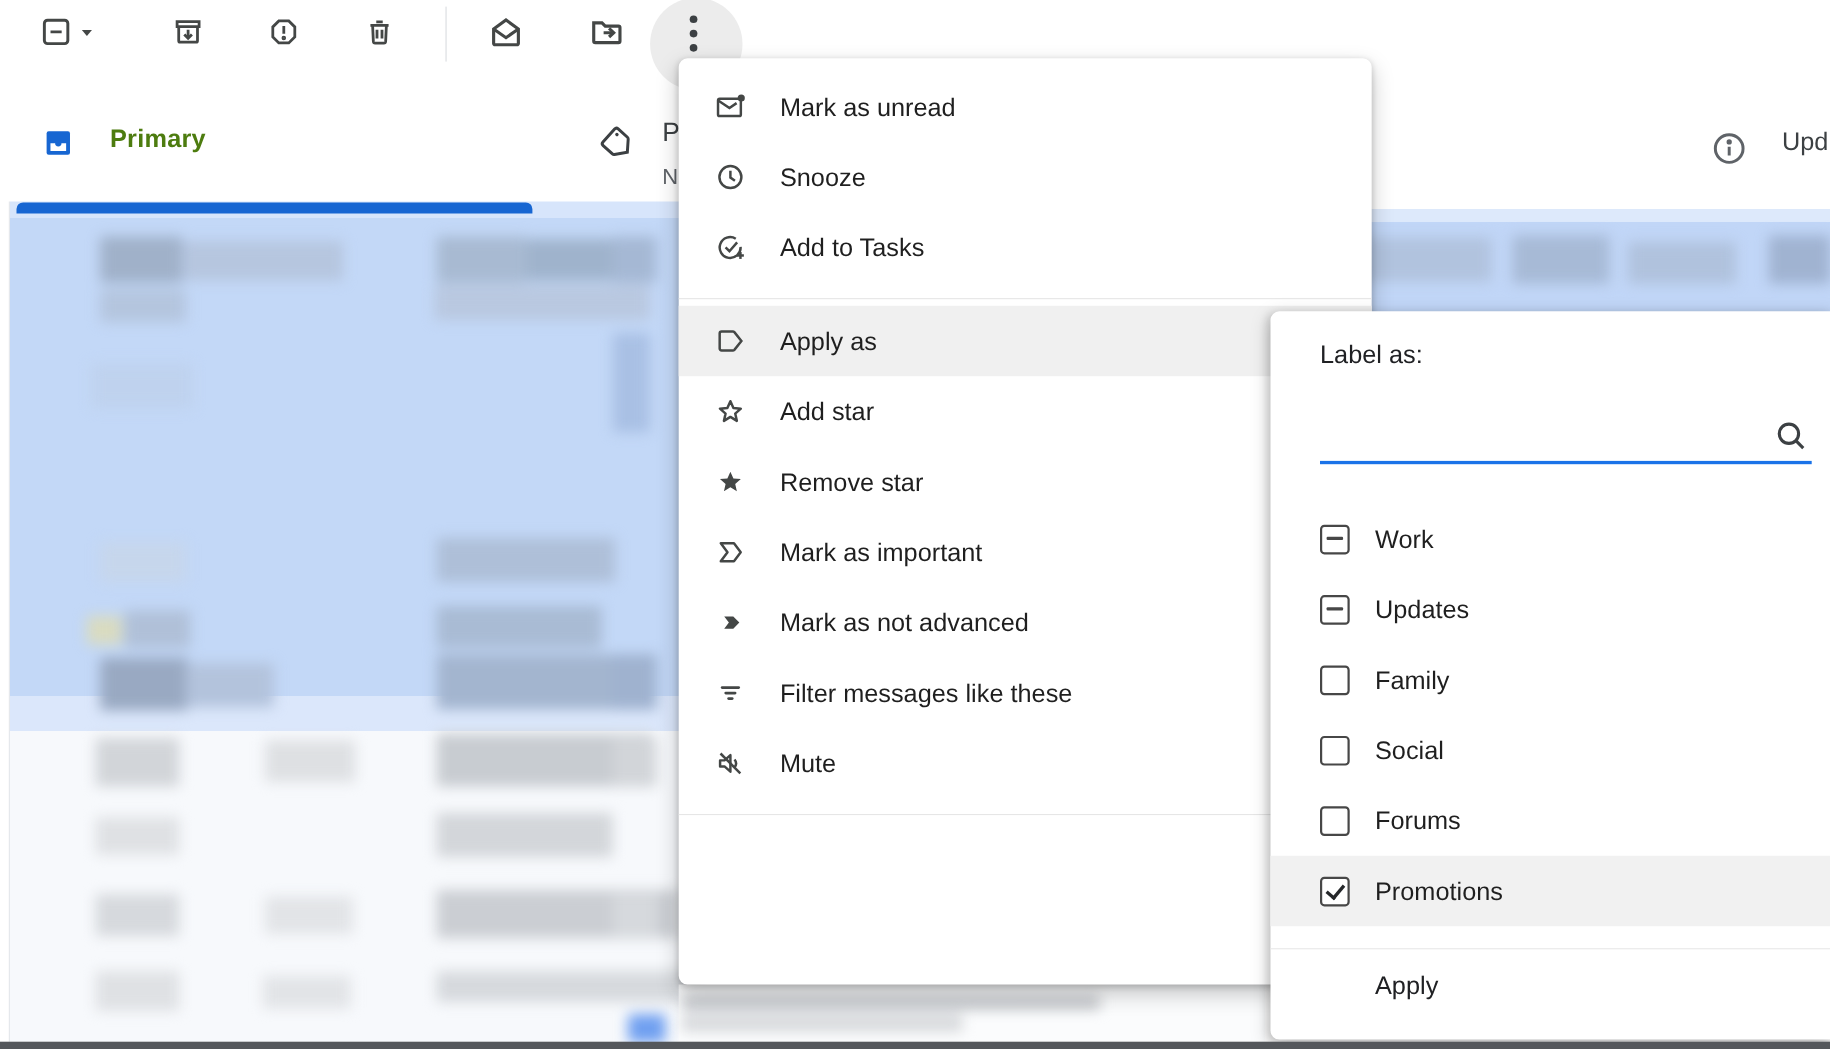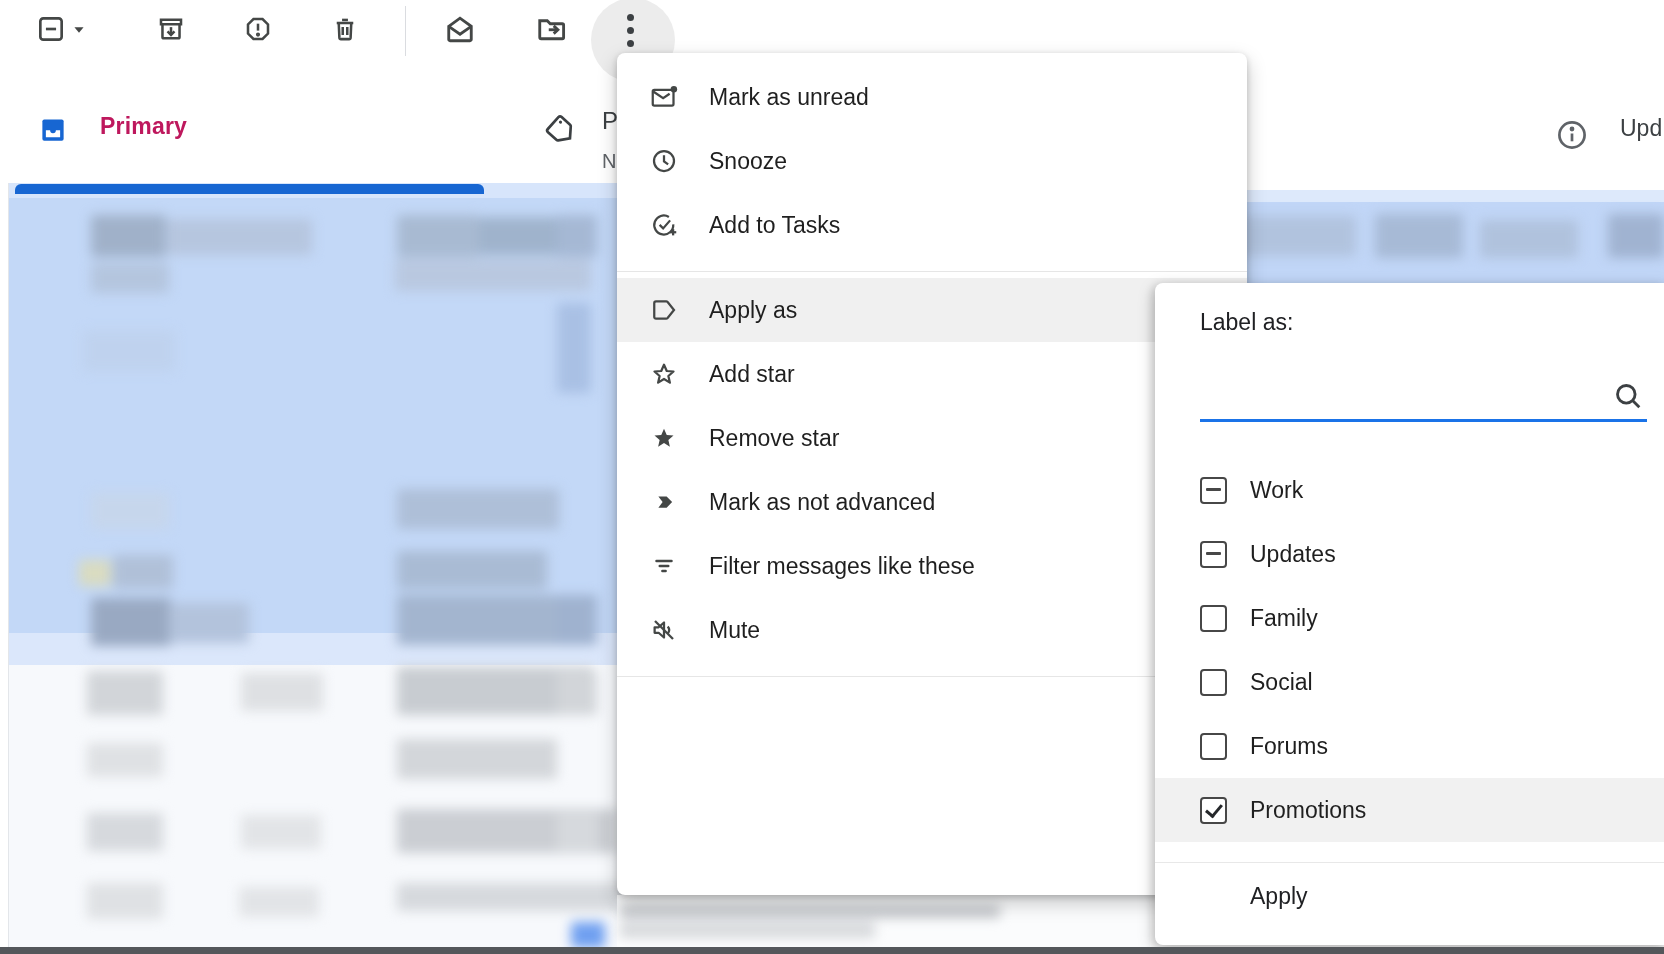--- a/index.html
+++ b/index.html
@@ -10,21 +10,21 @@
   .toolbar{position:absolute;left:0;top:0;width:1664px;height:95px;background:#fff;z-index:3;}
   .tbtn{position:absolute;top:13px;width:36px;height:36px;display:flex;align-items:center;justify-content:center;cursor:pointer;}
   .tb-divider{position:absolute;left:405px;top:6px;width:1px;height:50px;background:#dadce0;}
   .dots-circle{position:absolute;left:591px;top:-2px;width:84px;height:84px;border-radius:50%;background:#ececec;z-index:4;}
   .dots{position:absolute;left:627px;top:14px;display:flex;flex-direction:column;gap:6px;z-index:4;cursor:pointer;}
   .dots i{width:7px;height:7px;border-radius:50%;background:#3c4043;}
 
   
   .tabs{position:absolute;left:0;top:95px;width:1664px;height:88px;background:#fff;z-index:3;}
   .primary-icon{position:absolute;left:38px;top:20px;}
-  .primary-label{position:absolute;left:100px;top:18px;font-size:23px;font-weight:700;color:#be185d;letter-spacing:.2px;cursor:pointer;}
+  .primary-label{position:absolute;left:100px;top:18px;font-size:23px;font-weight:700;color:#4d7c0f;letter-spacing:.2px;cursor:pointer;}
   .tab-underline{position:absolute;left:15px;top:89px;width:469px;height:10px;background:#1766d2;border-radius:6px 6px 0 0;}
   .tag-icon{position:absolute;left:543px;top:18px;transform:rotate(42deg);}
   .partial-p{position:absolute;left:602px;top:12px;font-size:24px;color:#3c4043;}
   .partial-n{position:absolute;left:602px;top:55px;font-size:20px;color:#5f6368;}
   .social-partial{position:absolute;left:1153px;top:20px;font-size:23px;color:#3c4043;margin-left:32px;}
   .info-btn{position:absolute;left:1554px;top:22px;cursor:pointer;}
   .updates-partial{position:absolute;left:1620px;top:20px;font-size:23px;color:#3c4043;white-space:nowrap;}
 
   
   .list-left{position:absolute;left:8px;top:183px;width:609px;height:764px;z-index:1;border-left:1px solid #e3e6ea;
@@ -280,20 +280,28 @@
     <div class="mi">
       <span class="ic">
         <svg width="30" height="30" viewBox="0 0 24 24">
             <path fill="#444746" d="M12 4.6l2.2 5 5.4.4-4.1 3.6 1.2 5.3L12 16l-4.7 2.9 1.2-5.3-4.1-3.6 5.4-.4z"></path>
           </svg>
       </span>
       <span class="lbl">Remove star</span>
     </div>
     <div class="mi">
       <span class="ic">
+        <svg width="30" height="30" viewBox="0 0 24 24" fill="none" stroke="#444746" stroke-width="1.8" stroke-linejoin="round">
+            <path d="M5 5.5h9.6l4.9 6.5-4.9 6.5H5l4.9-6.5z"></path>
+          </svg>
+      </span>
+      <span class="lbl">Mark as important</span>
+    </div>
+    <div class="mi">
+      <span class="ic">
         <svg width="30" height="30" viewBox="0 0 24 24">
             <path fill="#444746" d="M7.5 7.5h6.6l4.4 4.5-4.4 4.5H7.5l3.4-4.5z"></path>
           </svg>
       </span>
       <span class="lbl">Mark as not advanced</span>
     </div>
     <div class="mi">
       <span class="ic">
         <svg width="30" height="30" viewBox="0 0 24 24" stroke="#444746" stroke-width="2" stroke-linecap="round">
             <line x1="6" y1="8" x2="18" y2="8"></line>

